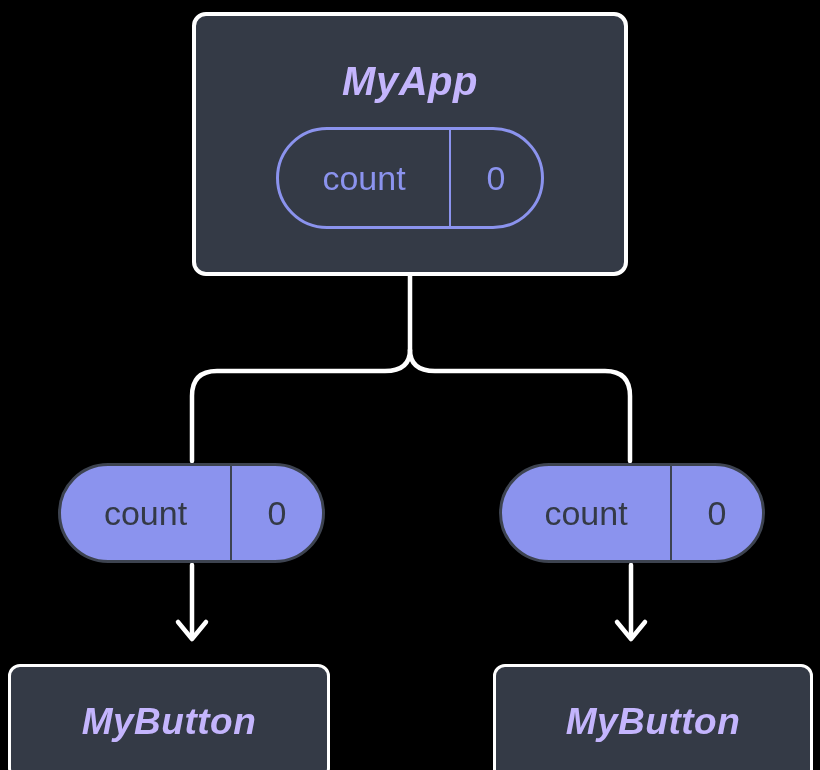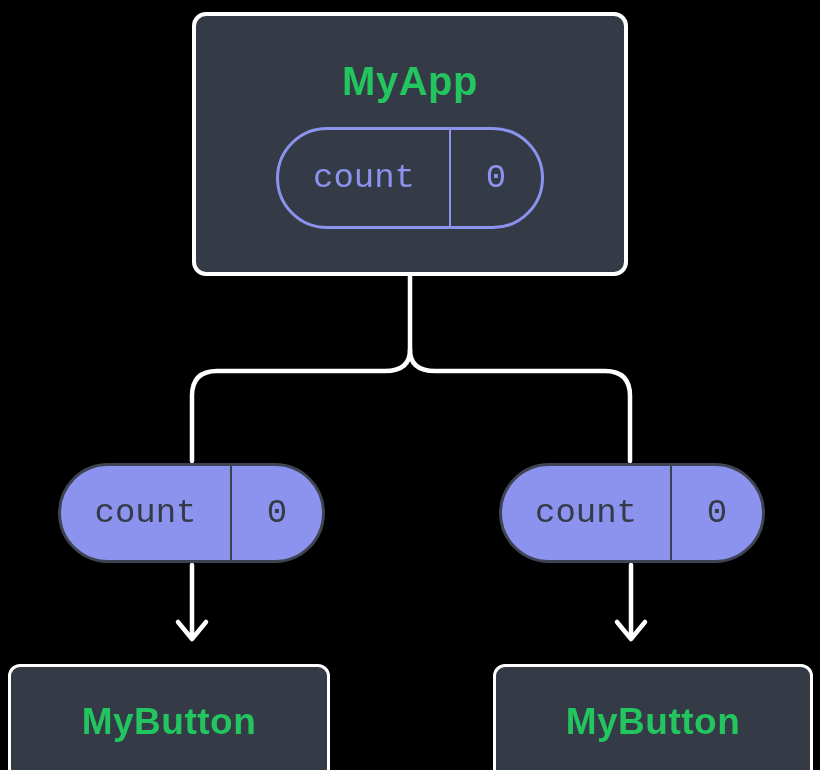--- a/index.html
+++ b/index.html
@@ -43,25 +43,26 @@
   }
   .node--leaf {
     border-width: 3.5px;
     border-radius: 12px;
     margin-top: 18px;
   }
   .node--leaf-left  { left: 8px;   top: 646px; width: 322px; height: 116px; }
   .node--leaf-right { left: 493px; top: 646px; width: 320px; height: 117px; }
   .node-title {
     margin: 0;
-    color: #22c55e;
+    color: #c4b5fd;
     font-size: 40px;
     font-weight: bold;
     letter-spacing: 0.5px;
     line-height: 1.1;
+    font-style: italic;
   }
   .node--leaf .node-title { font-size: 37px; }
   
   .pill {
     display: flex;
     align-items: stretch;
     border-radius: 999px;
   }
   .pill--outline {
     width: 268px;
@@ -77,21 +78,20 @@
     color: #343a46;
   }
   .pill--filled-left  { left: 58px;  top: 463px; width: 267px; height: 100px; }
   .pill--filled-right { left: 499px; top: 463px; width: 266px; height: 100px; }
   .pill-seg {
     display: flex;
     align-items: center;
     justify-content: center;
     font-size: 34px;
     line-height: 1;
-    font-family: Liberation Mono, monospace;
   }
   .pill-seg--label { flex: 1; }
   .pill-seg--value { width: 92px; }
   .pill--outline .pill-seg--value { border-left: 2.5px solid #8b93ee; }
   .pill--filled  .pill-seg--value { border-left: 2.5px solid #3d4350; }
 </style>
 </head>
 <body>
 
 <div class="stage">

